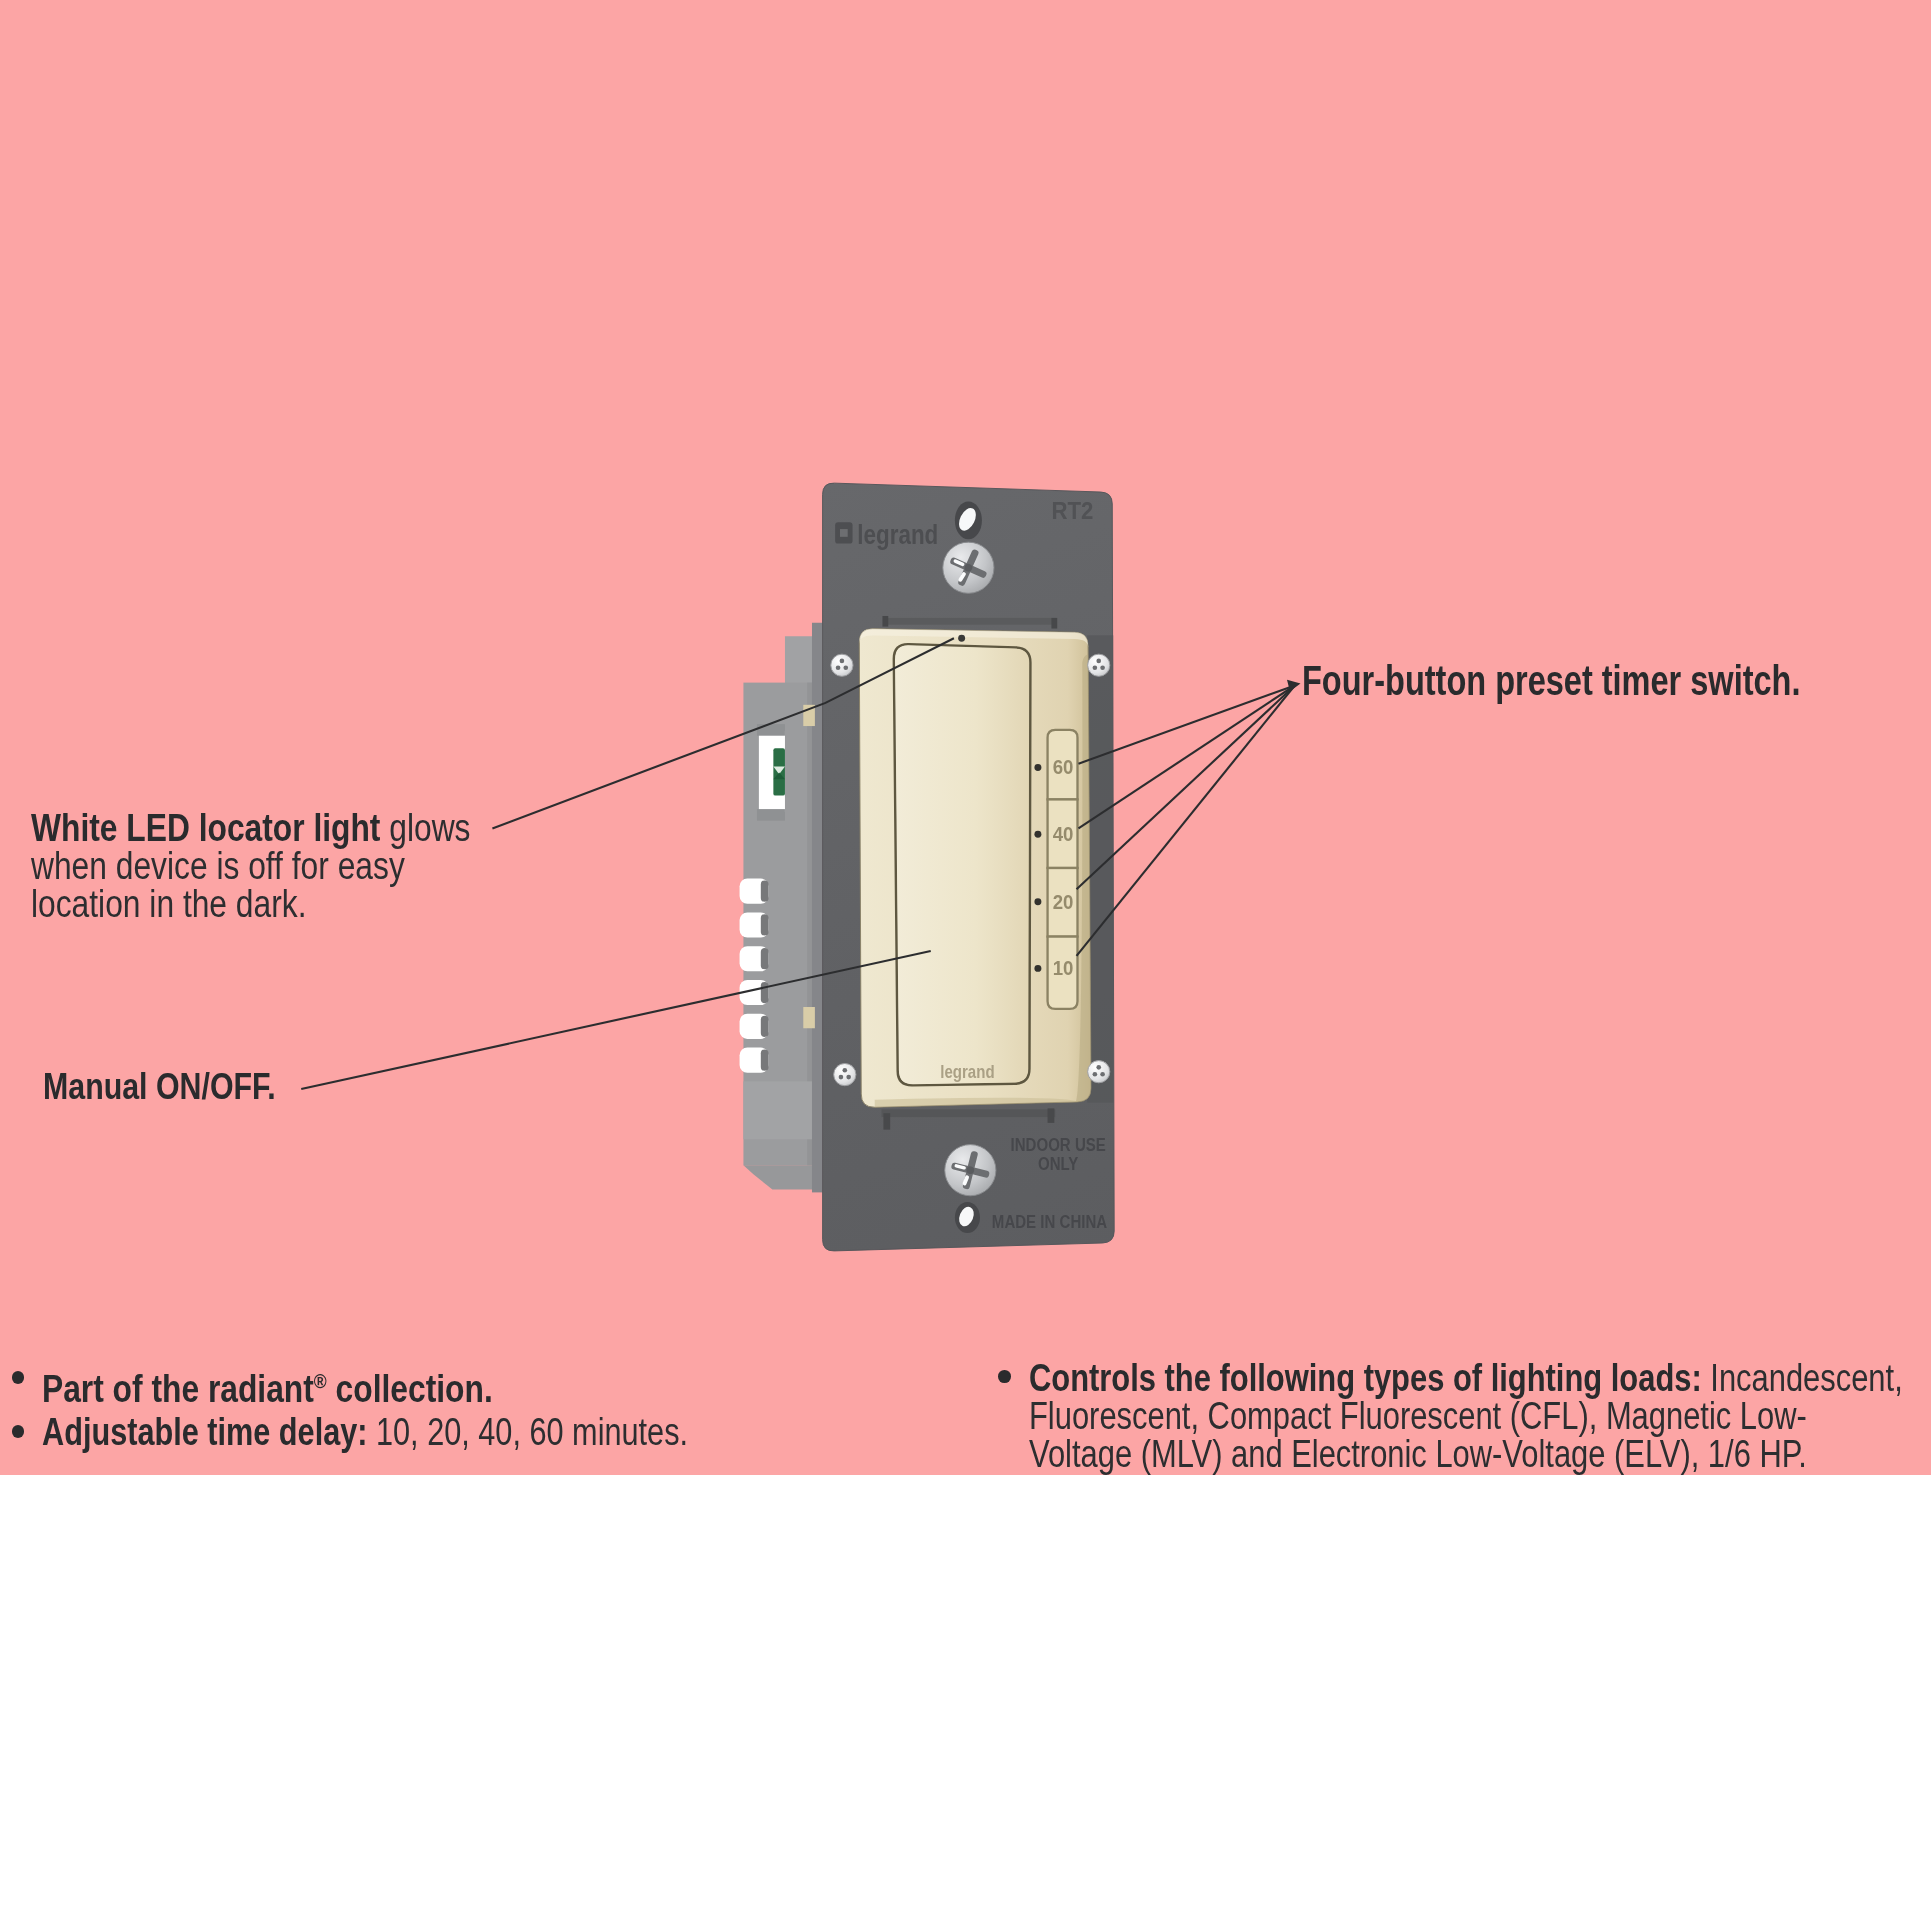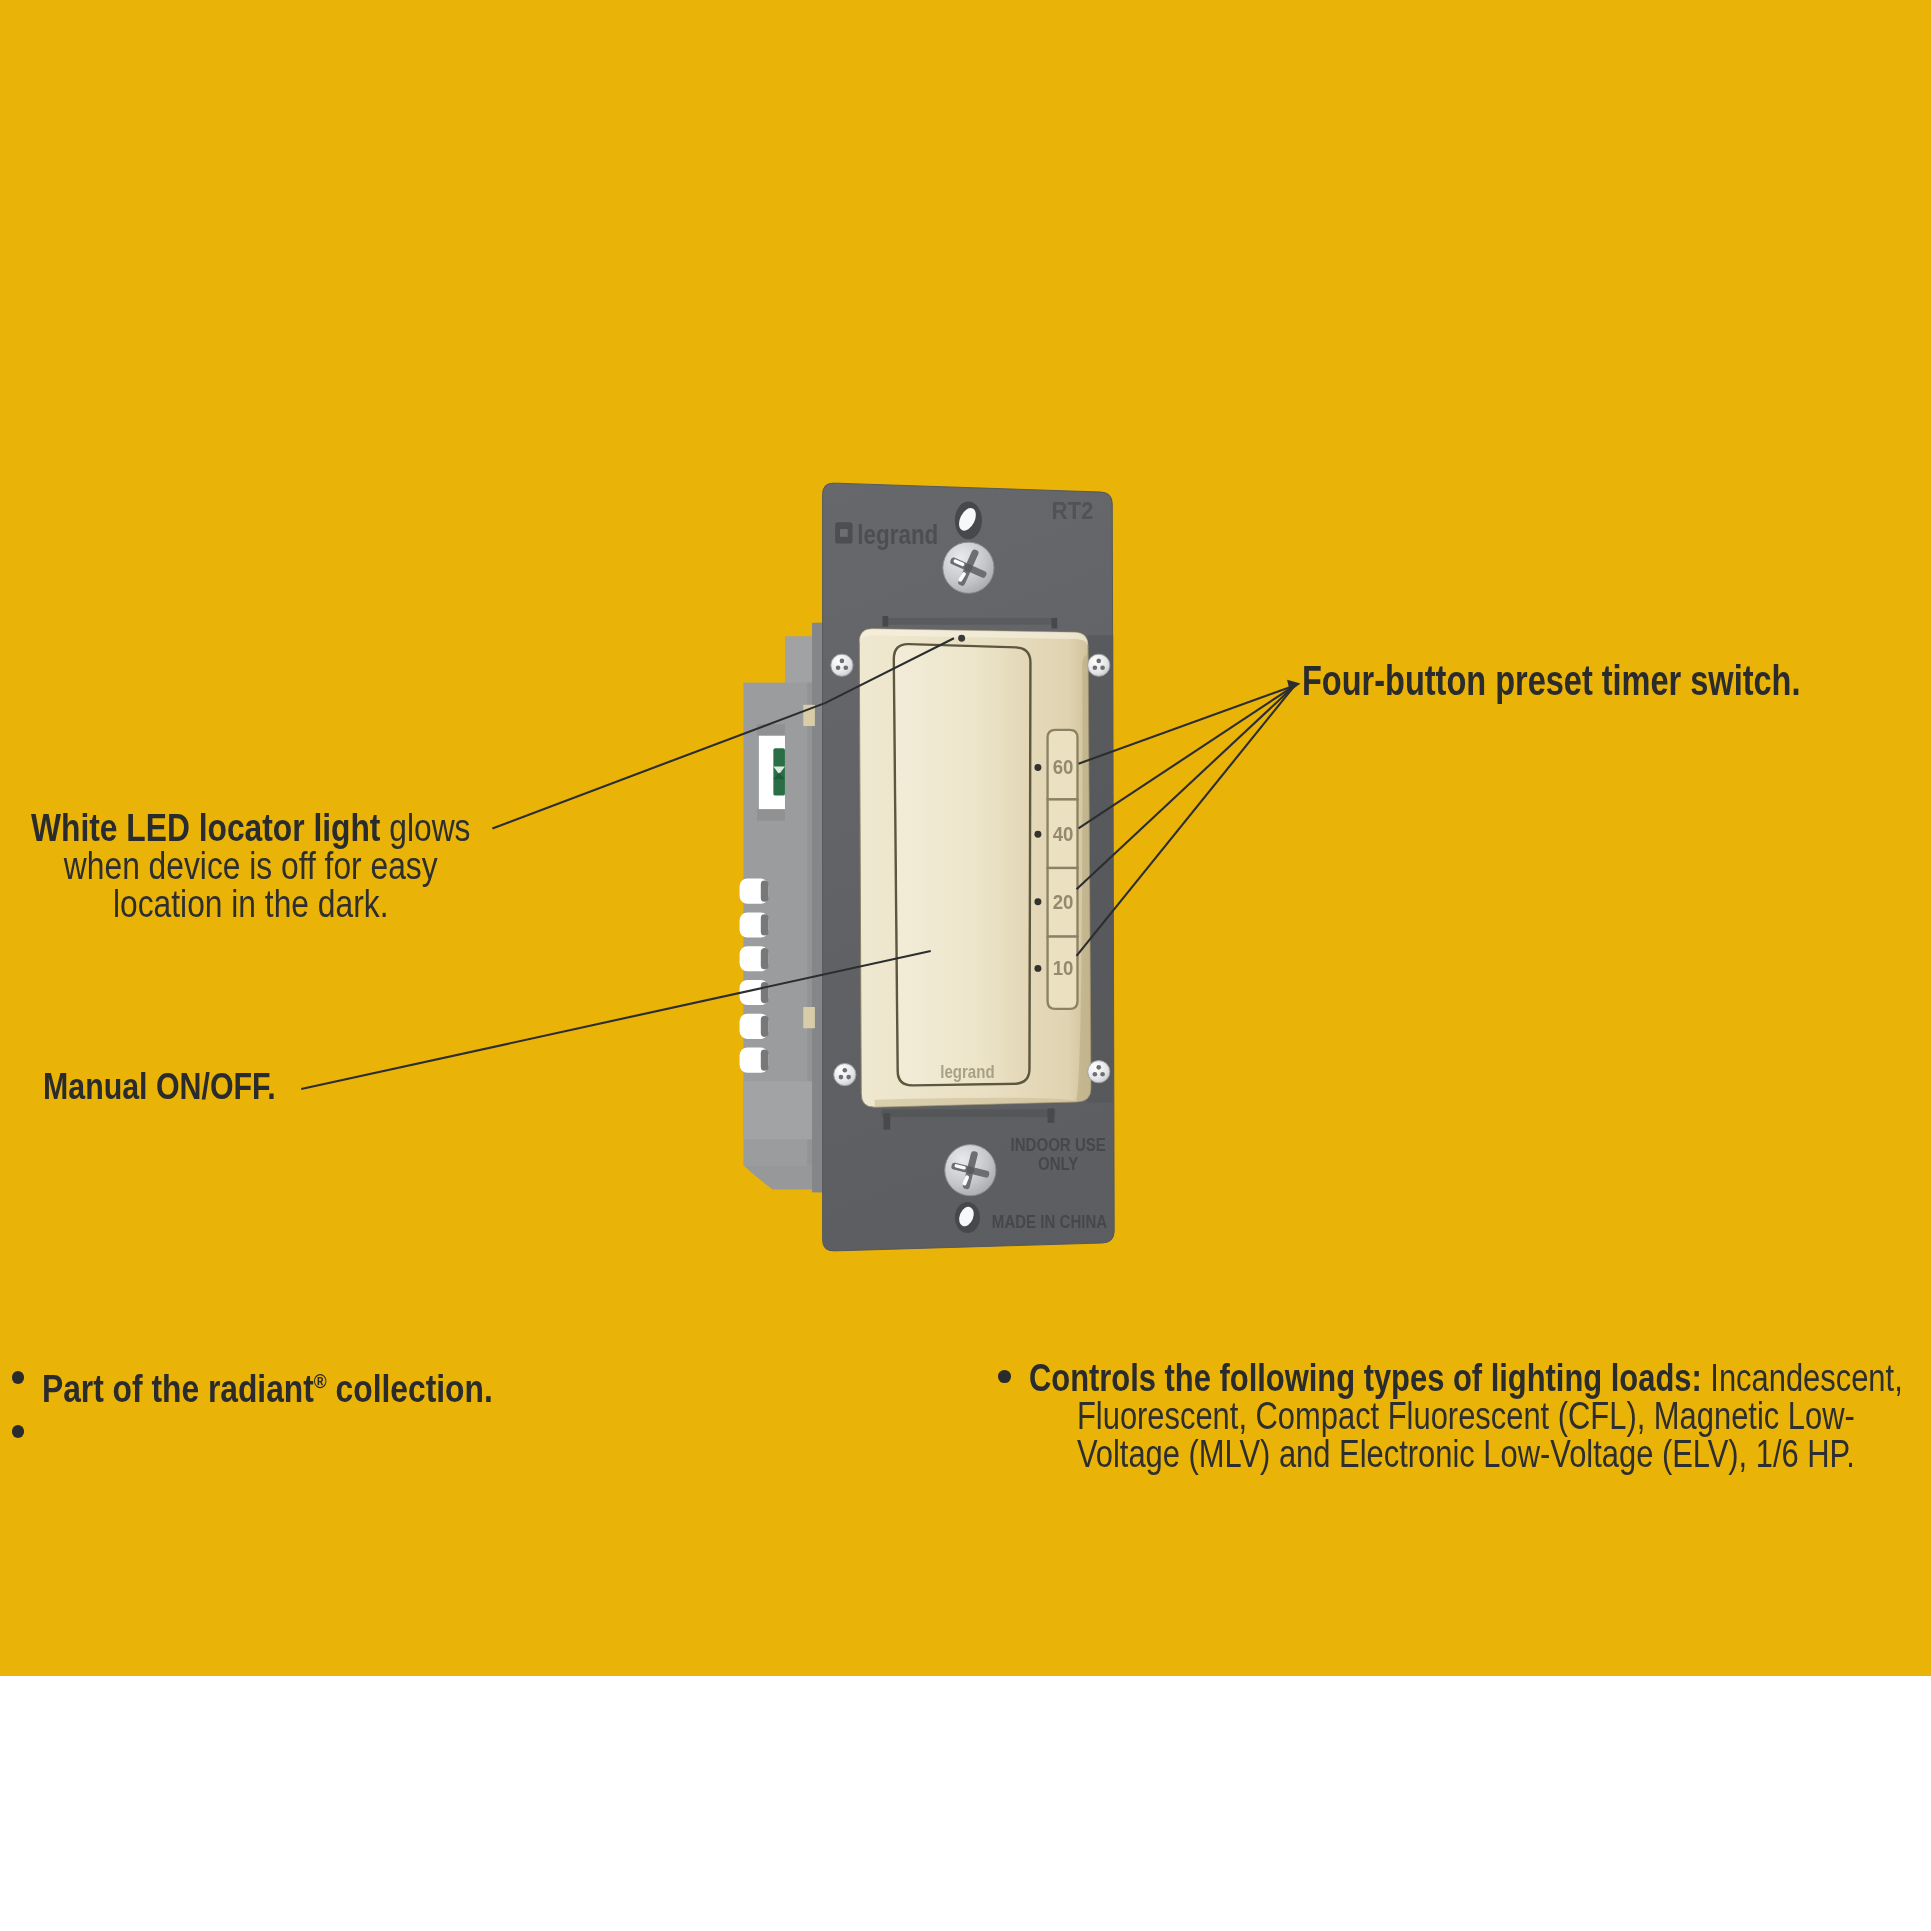--- a/index.html
+++ b/index.html
@@ -1,17 +1,17 @@
 <!DOCTYPE html>
 <html><head>
 <meta charset="utf-8">
 <style>
 html,body{margin:0;padding:0;background:#ffffff;}
-#page{position:relative;width:1931px;height:1676px;background:#eab308;overflow:hidden;
-  font-family:"Liberation Sans",sans-serif;color:#2d2e30;text-align:center;}
+#page{position:relative;width:1931px;height:1475px;background:#fca5a5;overflow:hidden;
+  font-family:"Liberation Sans",sans-serif;color:#2d2e30;}
 .tb{position:absolute;white-space:nowrap;}
 .sx{transform-origin:left top;display:inline-block;}
 b{font-weight:bold;color:#2a2b2d;}
 .dot{position:absolute;background:#2a2b2d;border-radius:50%;width:12.6px;height:12.6px;}
 </style>
 </head>
 <body>
 <div id="page">
 
 <svg width="1931" height="1931" viewBox="0 0 2000 2000" style="position:absolute;left:0;top:0;">
@@ -216,20 +216,23 @@
 <div class="tb" style="left:1302px;top:660px;font-size:42px;line-height:42px;">
   <span class="sx" id="t3" style="transform:scaleX(0.774);"><b>Four-button preset timer switch.</b></span>
 </div>
 
 <div class="dot" style="left:11.6px;top:1371px;"></div>
 <div class="tb" style="left:42px;top:1358px;font-size:38px;line-height:45px;">
   <span class="sx" id="t4" style="transform:scaleX(0.836);"><b>Part of the radiant<sup style="font-size:21px;">®</sup> collection.</b></span>
 </div>
 
 <div class="dot" style="left:11.6px;top:1425px;"></div>
+<div class="tb" style="left:42px;top:1413px;font-size:38px;line-height:38px;">
+  <span class="sx" id="t5" style="transform:scaleX(0.807);"><b>Adjustable time delay:</b> 10, 20, 40, 60 minutes.</span>
+</div>
 
 <div class="dot" style="left:998px;top:1370px;"></div>
 <div class="tb" style="left:1029px;top:1359px;font-size:38px;line-height:38px;">
   <span class="sx" id="t6" style="transform:scaleX(0.813);"><b>Controls the following types of lighting loads:</b> Incandescent,<br>Fluorescent, Compact Fluorescent (CFL), Magnetic Low-<br>Voltage (MLV) and Electronic Low-Voltage (ELV), 1/6 HP.</span>
 </div>
 
 </div>
 
 
 </body></html>

